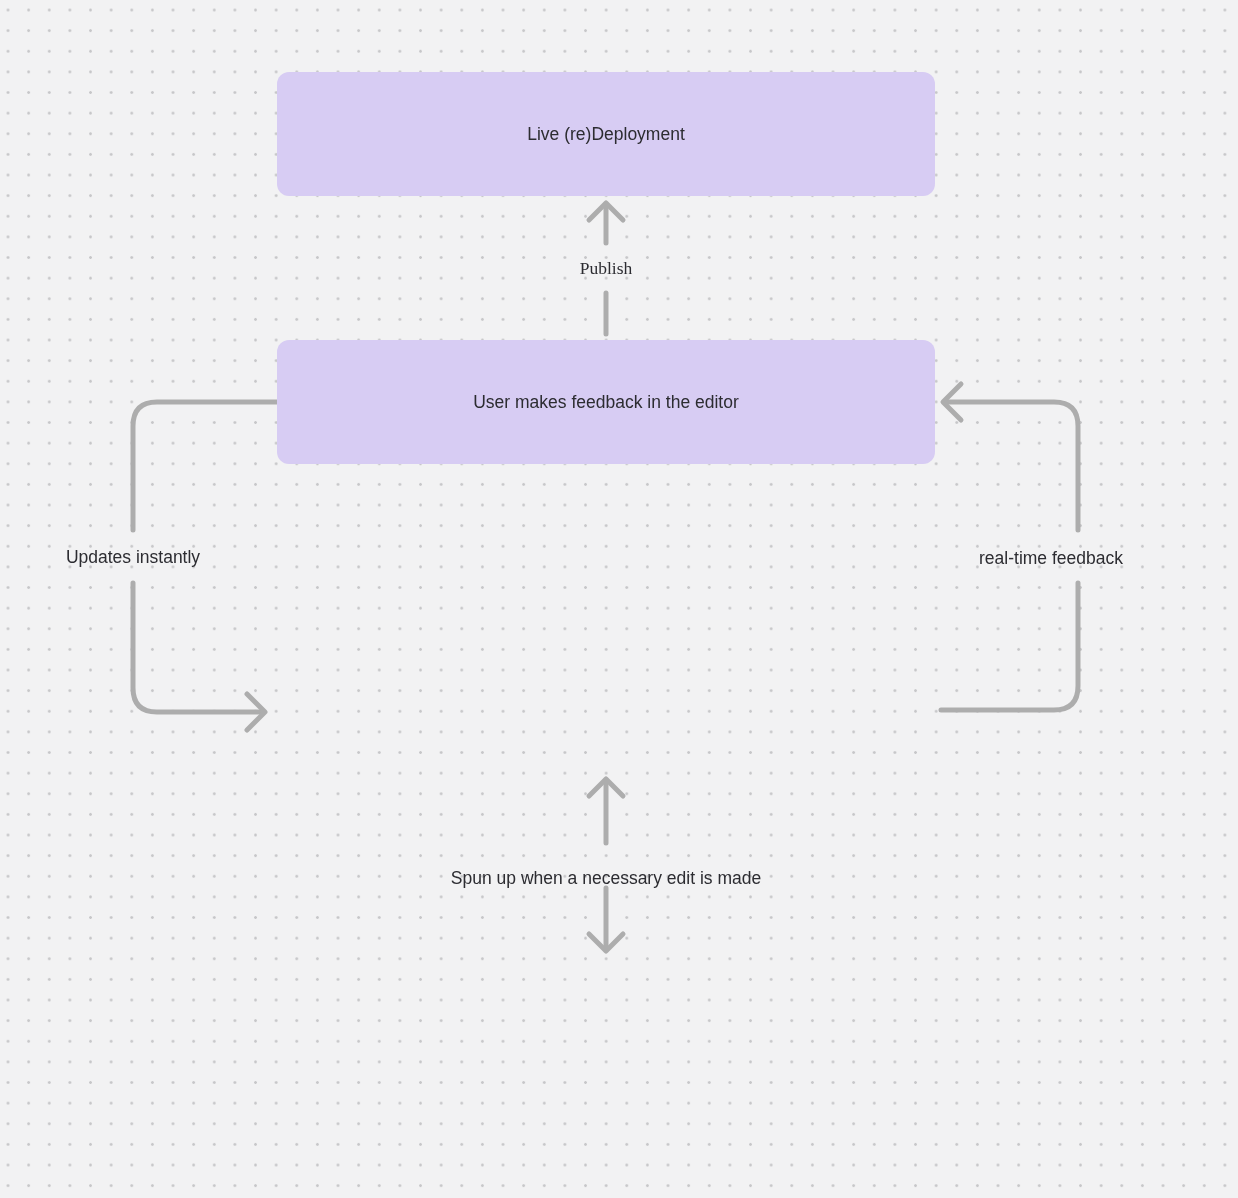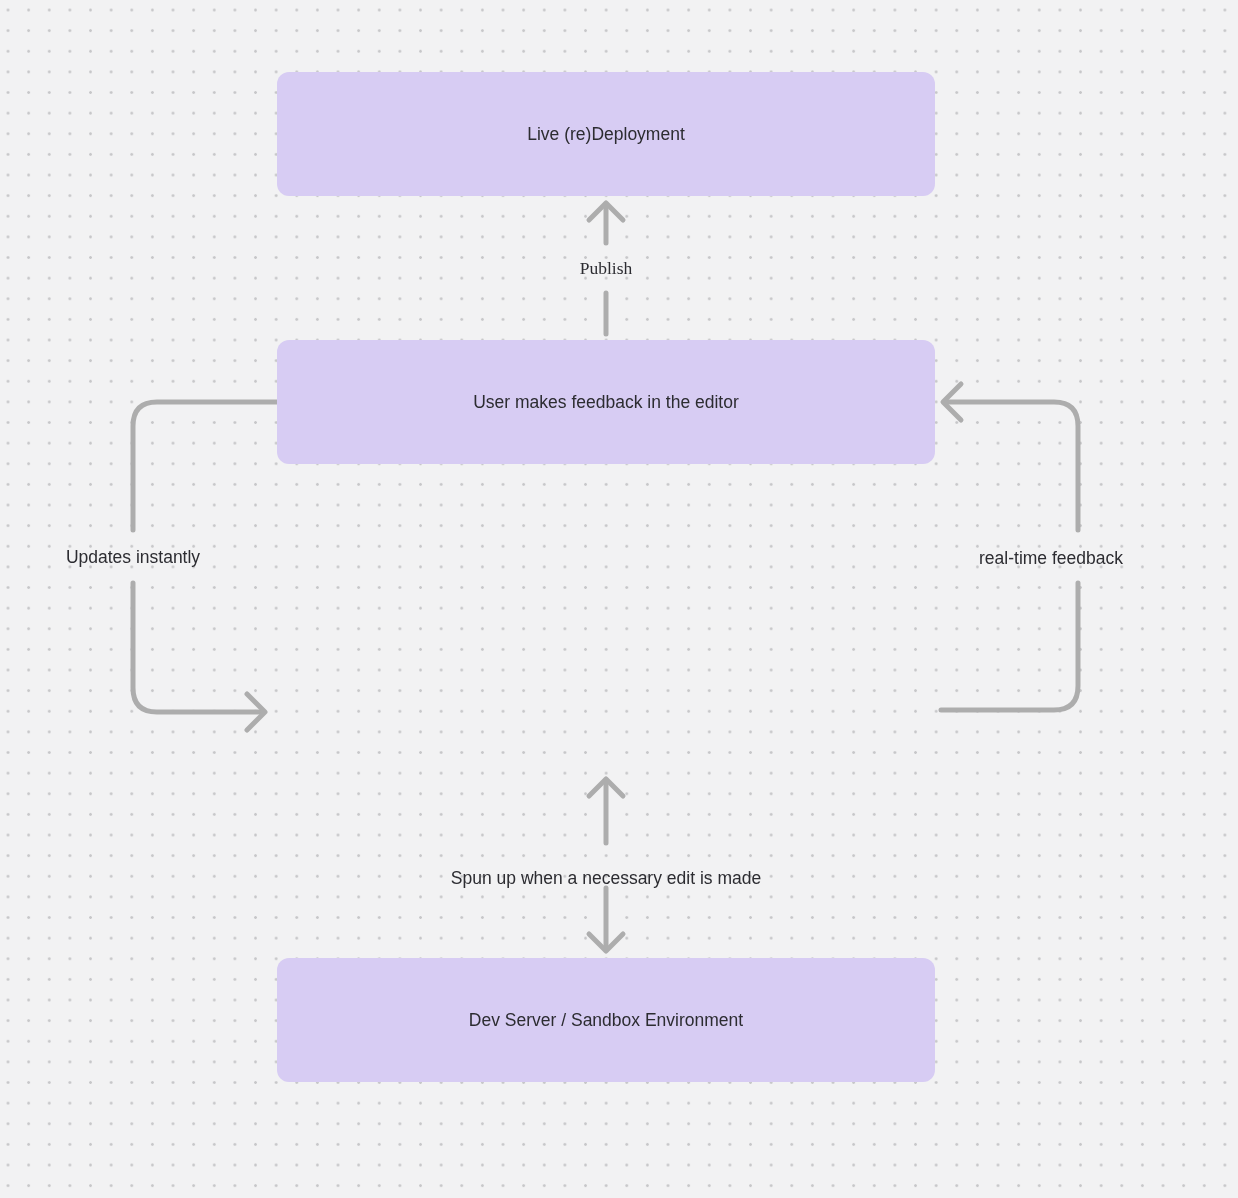--- a/index.html
+++ b/index.html
@@ -101,23 +101,20 @@
 
   <div class="node node-live">
     <span class="node-label">Live (re)Deployment</span>
   </div>
 
   <div class="node node-user">
     <span class="node-label">User makes feedback in the editor</span>
   </div>
 
 
-  <div class="node node-dev">
-    <span class="node-label">Dev Server / Sandbox Environment</span>
-  </div>
 
   <div class="edge-label label-publish">Publish</div>
 
   <div class="edge-label label-updates">Updates instantly</div>
 
   <div class="edge-label label-feedback">real-time feedback</div>
 
   <div class="edge-label label-spun">Spun up when a necessary edit is made</div>
 
 </div>

